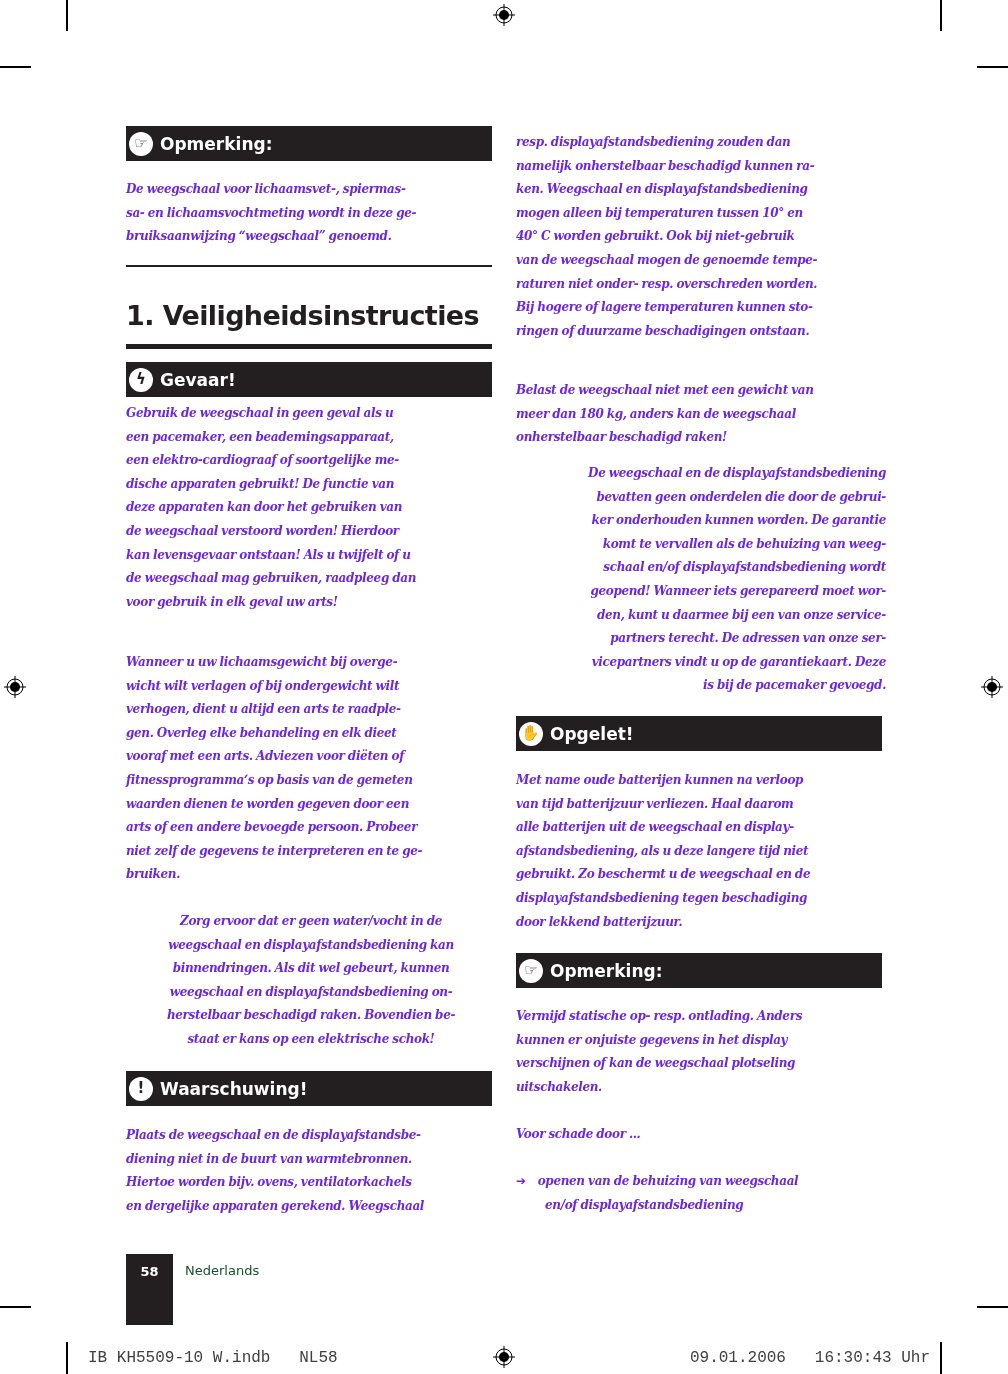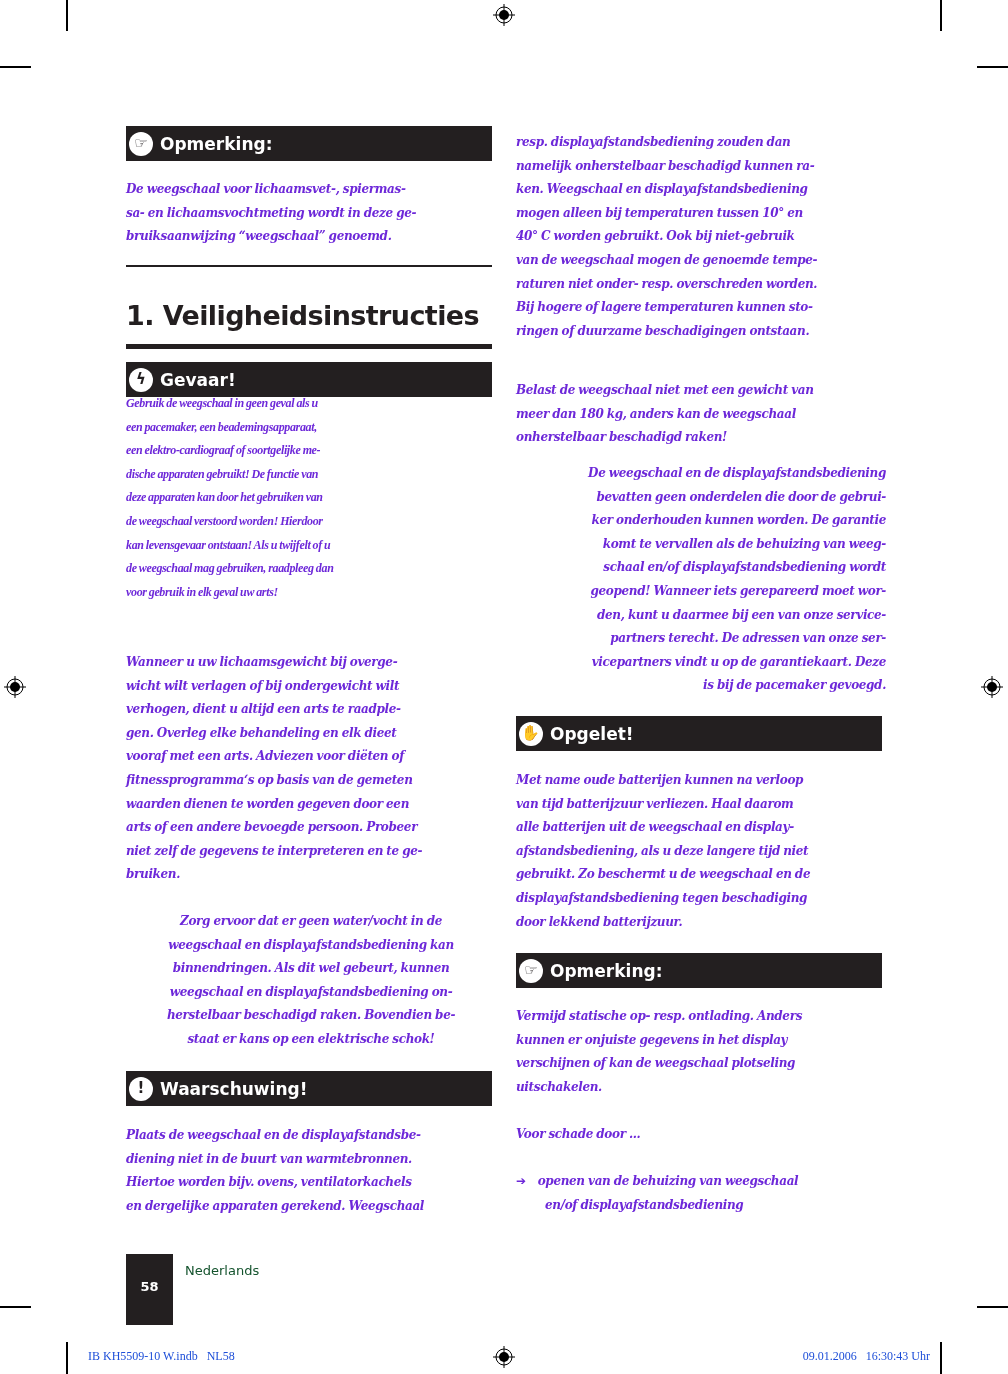--- a/index.html
+++ b/index.html
@@ -23,24 +23,24 @@
     }
     .para .ln { display: block; white-space: nowrap; }
     .rule { position: absolute; left: 0; width: 366px; background: #231f20; }
     .title {
       position: absolute; left: 0; font-family: "DejaVu Sans", sans-serif; font-weight: bold;
       font-size: 27px; letter-spacing: -0.6px; color: #231f20;
     }
     .pagenum {
       position: absolute; left: 126px; top: 1254px; width: 47px; height: 71px; background: #231f20;
       color: #fff; font-family: "DejaVu Sans", sans-serif; font-weight: bold; font-size: 13px;
-      text-align: center; padding-top: 25px; box-sizing: border-box;
+      text-align: center; padding-top: 10px; box-sizing: border-box;
     }
     .lang { position: absolute; left: 185px; top: 1263px; font-family: "DejaVu Sans", sans-serif; font-size: 13px; color: #14532d; }
-    .slug { position: absolute; top: 1349px; font-family: Liberation Serif, serif; font-size: 12px; color: #1d4ed8; white-space: pre; }
+    .slug { position: absolute; top: 1349px; font-family: Liberation Mono, monospace; font-size: 16px; color: #404040; white-space: pre; }
     .arrow { font-family: "DejaVu Sans", sans-serif; font-style: normal; font-weight: bold; margin-right: 12px; }
   </style>
 </head>
 <body>
 
 <div class="crop" style="left:66px;top:0;width:1.5px;height:31px;"></div>
 <div class="crop" style="left:0;top:66px;width:31px;height:1.5px;"></div>
 <div class="crop" style="left:940px;top:0;width:1.5px;height:31px;"></div>
 <div class="crop" style="left:977px;top:66px;width:31px;height:1.5px;"></div>
 <div class="crop" style="left:0;top:1306px;width:31px;height:1.5px;"></div>
@@ -85,21 +85,21 @@
     </div>
 
   <div class="rule" style="top:265px;height:2px;"></div>
   <div class="title" style="top:288px;margin-top:12px;">1. Veiligheidsinstructies</div>
   <div class="rule" style="top:344px;height:5px;"></div>
 
   <div class="banner" style="top:362px;">
     <span class="ic">ϟ</span>
     <span>Gevaar!</span>
   </div>
-  <div class="para" style="top:392px;font-family:Liberation Serif, serif;">
+  <div class="para" style="top:402px;">
       <span class="ln">Gebruik de weegschaal in geen geval als u</span>
       <span class="ln">een pacemaker, een beademingsapparaat,</span>
       <span class="ln">een elektro-cardiograaf of soortgelijke me-</span>
       <span class="ln">dische apparaten gebruikt! De functie van</span>
       <span class="ln">deze apparaten kan door het gebruiken van</span>
       <span class="ln">de weegschaal verstoord worden! Hierdoor</span>
       <span class="ln">kan levensgevaar ontstaan! Als u twijfelt of u</span>
       <span class="ln">de weegschaal mag gebruiken, raadpleeg dan</span>
       <span class="ln">voor gebruik in elk geval uw arts!</span>
     </div>

